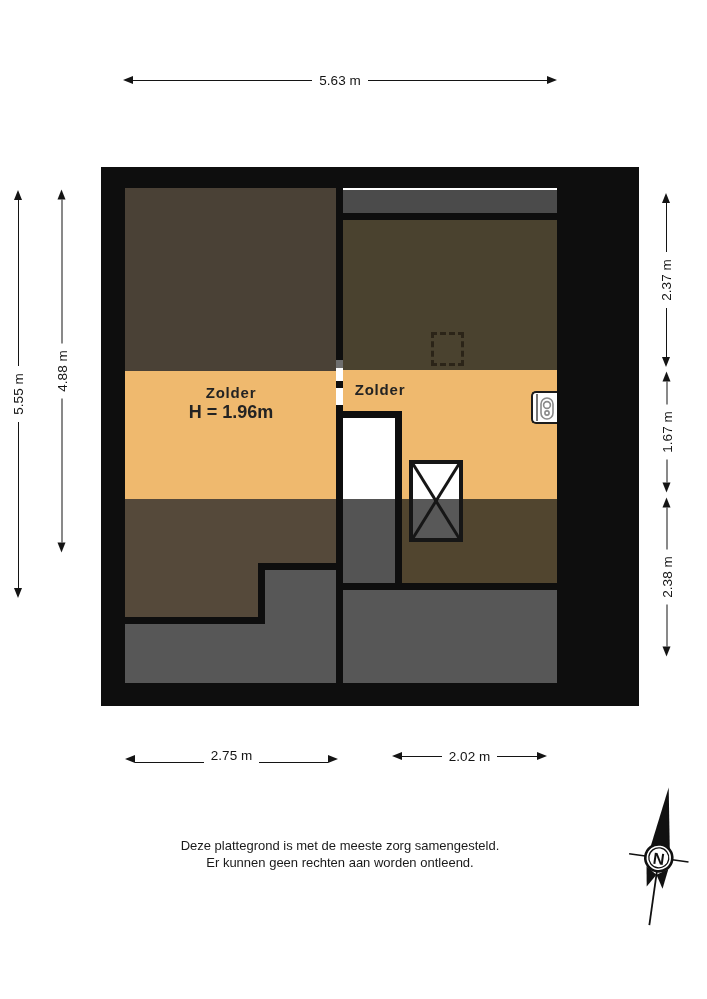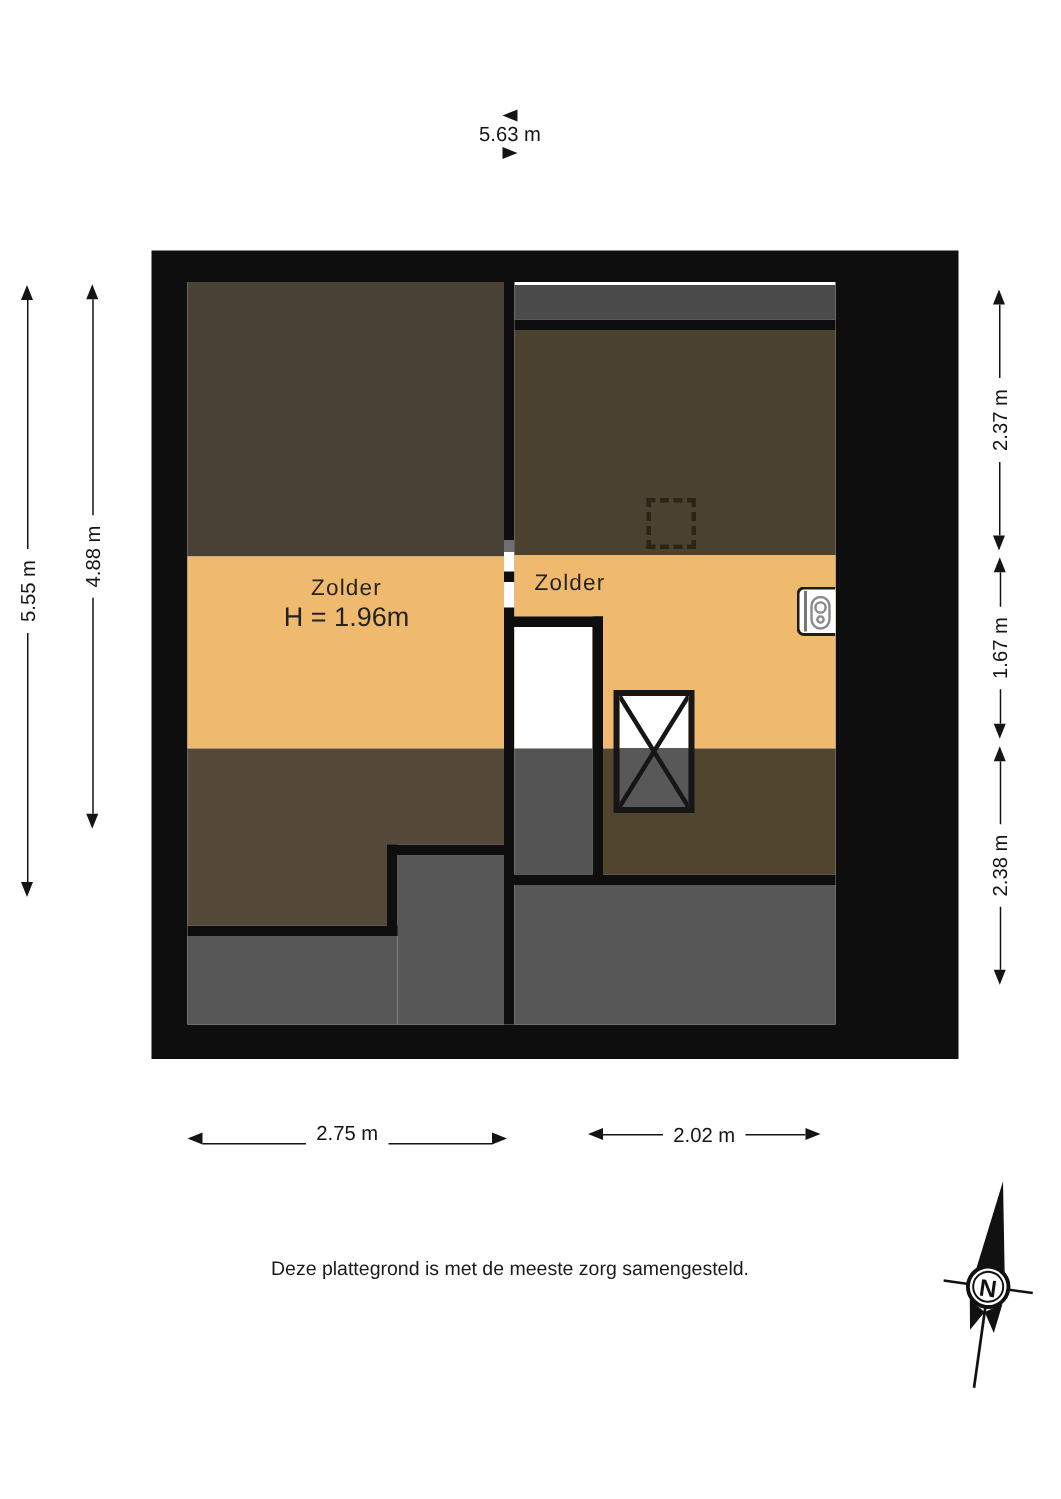--- a/index.html
+++ b/index.html
@@ -3,21 +3,21 @@
 <meta charset="utf-8">
 <style>
   html,body { margin:0; padding:0; background:#fff; }
   .screen {
     position:relative; width:707px; height:999px; background:#fff;
     font-family:"Liberation Sans", sans-serif; overflow:hidden;
     color:#151515;
   }
 
   
-  .plan { position:absolute; left:101px; top:167px; width:538px; height:539px; background:var(--wall); }
+  .plan { position:absolute; left:101px; top:167px; width:538px; height:539px; background:var(--wall);font-weight:bold; }
   .inner { position:absolute; left:24px; top:21px; width:432px; height:495px; background:#fff; }
   .inner > div { position:absolute; }
 
   .lt-brown   { left:0;   top:0;   width:211px; height:183px; background:var(--brown-lt); }
   .l-tan      { left:0;   top:183px; width:211px; height:128px; background:var(--tan); }
   .l-brown2a  { left:0;   top:311px; width:133px; height:118px; background:var(--brown-lb); }
   .l-brown2b  { left:133px; top:311px; width:78px; height:64px; background:var(--brown-lb); }
   .step-h1    { left:0;   top:429px; width:140px; height:7px; background:var(--wall); }
   .step-v     { left:133px; top:375px; width:7px; height:61px; background:var(--wall); }
   .step-h2    { left:133px; top:375px; width:78px; height:7px; background:var(--wall); }
@@ -72,21 +72,21 @@
 
   
   .footer { position:absolute; left:0; top:837px; width:680px; text-align:center; font-size:13px; line-height:17px; color:#1a1a1a; }
   .compass { position:absolute; left:625px; top:784px; width:70px; height:145px; transform:rotate(8deg); }
 </style>
 </head>
 <body>
 
 <div class="screen">
 
-  <div class="dim" style="left:123px; top:73px; width:434px;flex-direction:column;">
+  <div class="dim" style="left:123px; top:73px; width:434px;">
     <span class="ah-l"></span>
     <span class="ln"></span>
     <span class="lbl">5.63 m</span>
     <span class="ln"></span>
     <span class="ah-r"></span>
   </div>
 
   <div class="dim vert" style="left:-186px; top:387px; width:408px;">
     <span class="ah-l"></span>
     <span class="ln"></span>
@@ -200,20 +200,21 @@
       </div>
       <div class="room-label" style="left:255px; top:201px;">
         <div class="nm">Zolder</div>
       </div>
 
     </div>
   </div>
 
   <div class="footer">
     <div>Deze plattegrond is met de meeste zorg samengesteld.</div>
+    <div>Er kunnen geen rechten aan worden ontleend.</div>
   </div>
 
   <div class="compass">
     <svg viewBox="0 0 70 145" width="70" height="145">
       <polygon points="34,3 24,66 44,66" fill="#111"></polygon>
       <line x1="4" y1="74" x2="64" y2="74" stroke="#111" stroke-width="1.6"></line>
       <line x1="34" y1="88" x2="34" y2="142" stroke="#111" stroke-width="1.8"></line>
       <polygon points="23,84 34,91 26,104" fill="#111"></polygon>
       <polygon points="45,84 34,91 42,104" fill="#111"></polygon>
       <circle cx="34" cy="74" r="13.5" fill="#fff" stroke="#111" stroke-width="2.6"></circle>

